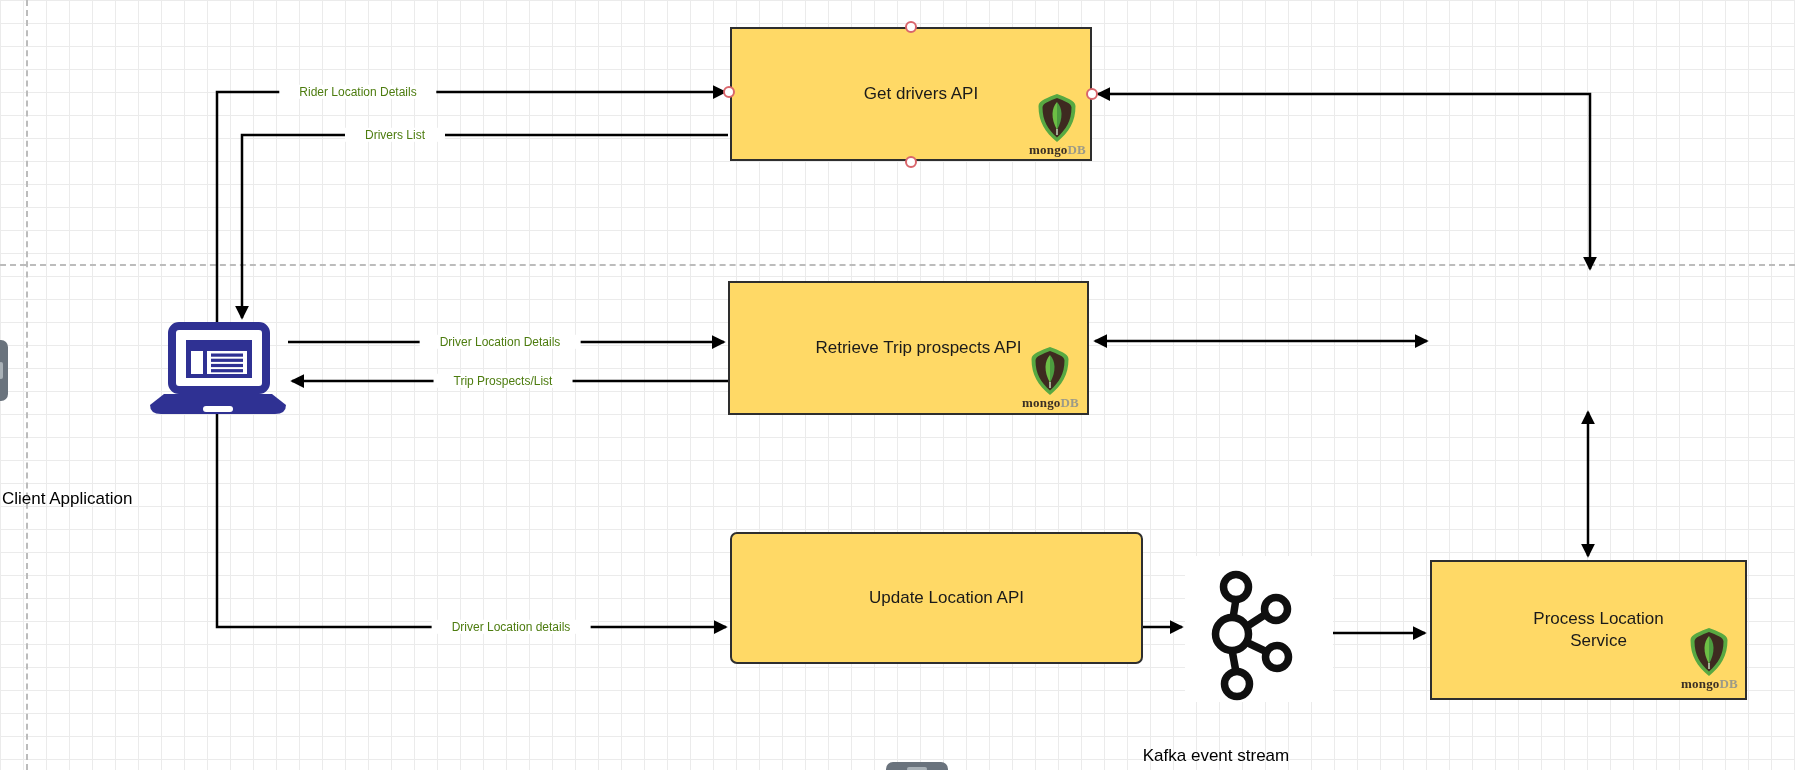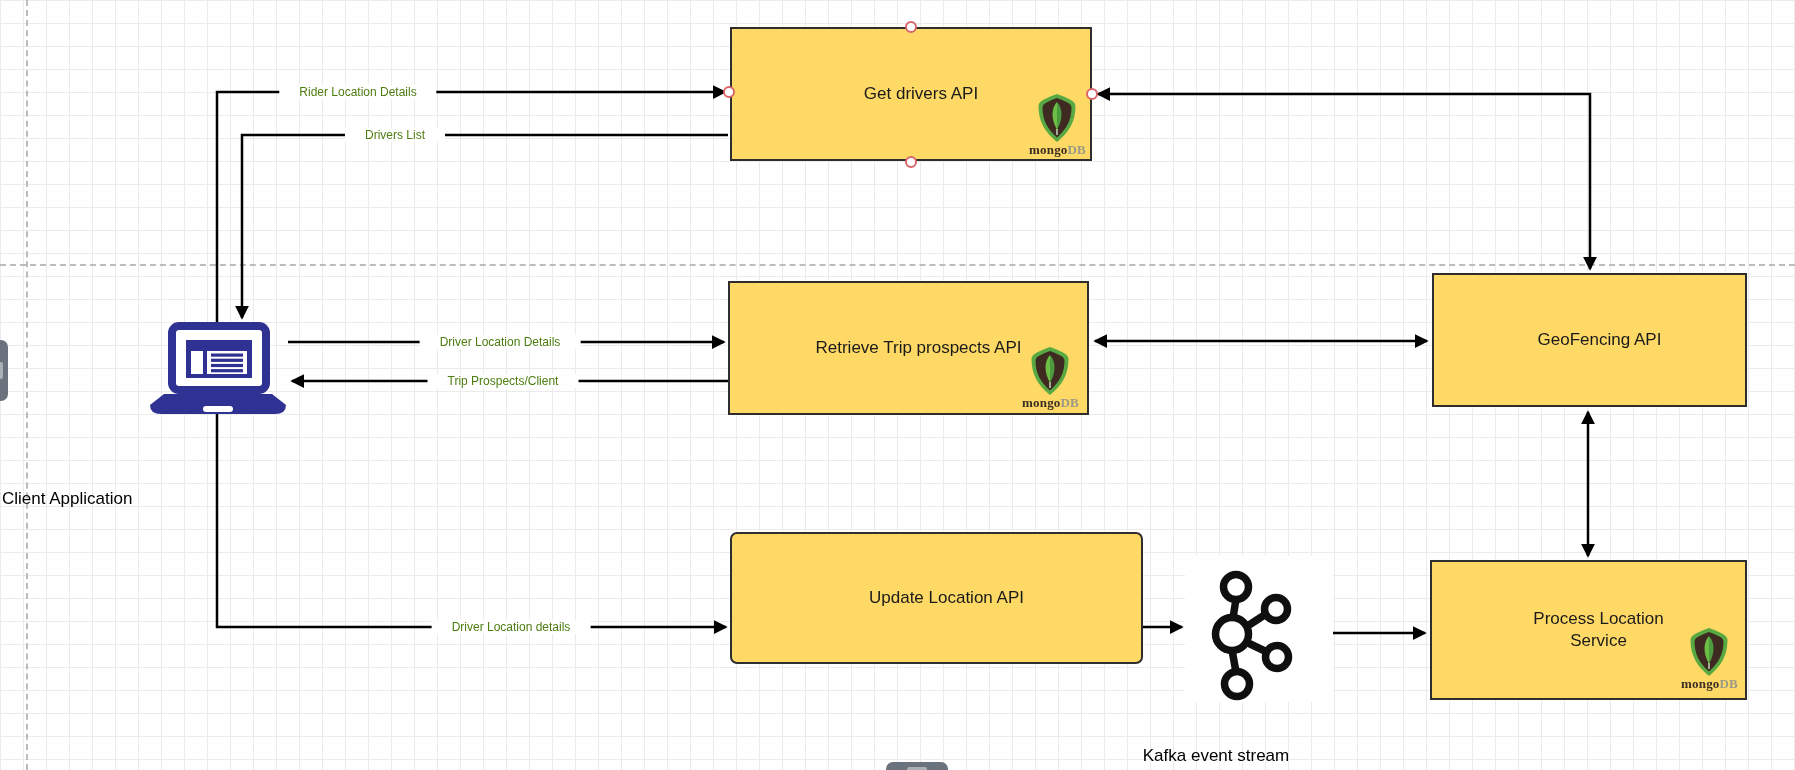--- a/index.html
+++ b/index.html
@@ -105,23 +105,20 @@
         <path d="M22,1 C13,4.5 3.5,7.5 3.5,13 C3.5,29 10,39 22,49 C34,39 40.5,29 40.5,13 C40.5,7.5 31,4.5 22,1 Z" fill="var(--mongo-green,#58A942)"></path>
         <path d="M22,5 C15,8 7.5,10 7.5,14.5 C7.5,28 13,36.5 22,44.5 C31,36.5 36.5,28 36.5,14.5 C36.5,10 29,8 22,5 Z" fill="var(--mongo-dark,#3E2A20)"></path>
         <path d="M22,9 C16.5,15 15.5,25 22,37 L22,9 Z" fill="var(--mongo-leaf-light,#6DBE45)"></path>
         <path d="M22,9 C27.5,15 28.5,25 22,37 L22,9 Z" fill="var(--mongo-leaf-dark,#4C9C3F)"></path>
         <rect x="21.3" y="36" width="1.4" height="6" fill="#cde3c4"></rect>
       </svg>
       <span class="mongo-text"><span class="mongo-word">mongo</span><span class="db-word">DB</span></span>
     </div>
   </div>
 
-  <div class="node" style="left:1432px;top:273px;width:315px;height:134px;">
-    <span class="node-label">GeoFencing API</span>
-  </div>
 
   <div class="node" style="left:730px;top:532px;width:413px;height:132px;border-radius:7px;">
     <span class="node-label">Update Location API</span>
   </div>
 
   <div class="node" style="left:1430px;top:560px;width:317px;height:140px;">
     <span class="node-label" style="max-width:165px;">Process Location Service</span>
     <div class="badge" style="right:7px;bottom:8px;">
       <svg width="44" height="50" viewBox="0 0 44 50">
         <path d="M22,1 C13,4.5 3.5,7.5 3.5,13 C3.5,29 10,39 22,49 C34,39 40.5,29 40.5,13 C40.5,7.5 31,4.5 22,1 Z" fill="var(--mongo-green,#58A942)"></path>
@@ -164,21 +161,21 @@
         <circle cx="91" cy="53" r="11.5" fill="#fff"></circle>
         <circle cx="92" cy="101" r="11.5" fill="#fff"></circle>
       </g>
     </svg>
   </div>
   <div class="free-label" style="left:1216px;top:756px;transform:translate(-50%,-50%);">Kafka event stream</div>
 
   <div class="edge-label" style="left:358px;top:92px;">Rider Location Details</div>
   <div class="edge-label" style="left:395px;top:135px;">Drivers List</div>
   <div class="edge-label" style="left:500px;top:342px;">Driver Location Details</div>
-  <div class="edge-label" style="left:503px;top:381px;">Trip Prospects/Client</div>
+  <div class="edge-label" style="left:503px;top:381px;">Trip Prospects/List</div>
   <div class="edge-label" style="left:511px;top:627px;">Driver Location details</div>
 
   <div class="cp" style="left:911px;top:27px;"></div>
   <div class="cp" style="left:729px;top:92px;"></div>
   <div class="cp" style="left:1092px;top:94px;"></div>
   <div class="cp" style="left:911px;top:162px;"></div>
 
   <div class="handle-left">
       <div class="bar"></div>
     </div>

